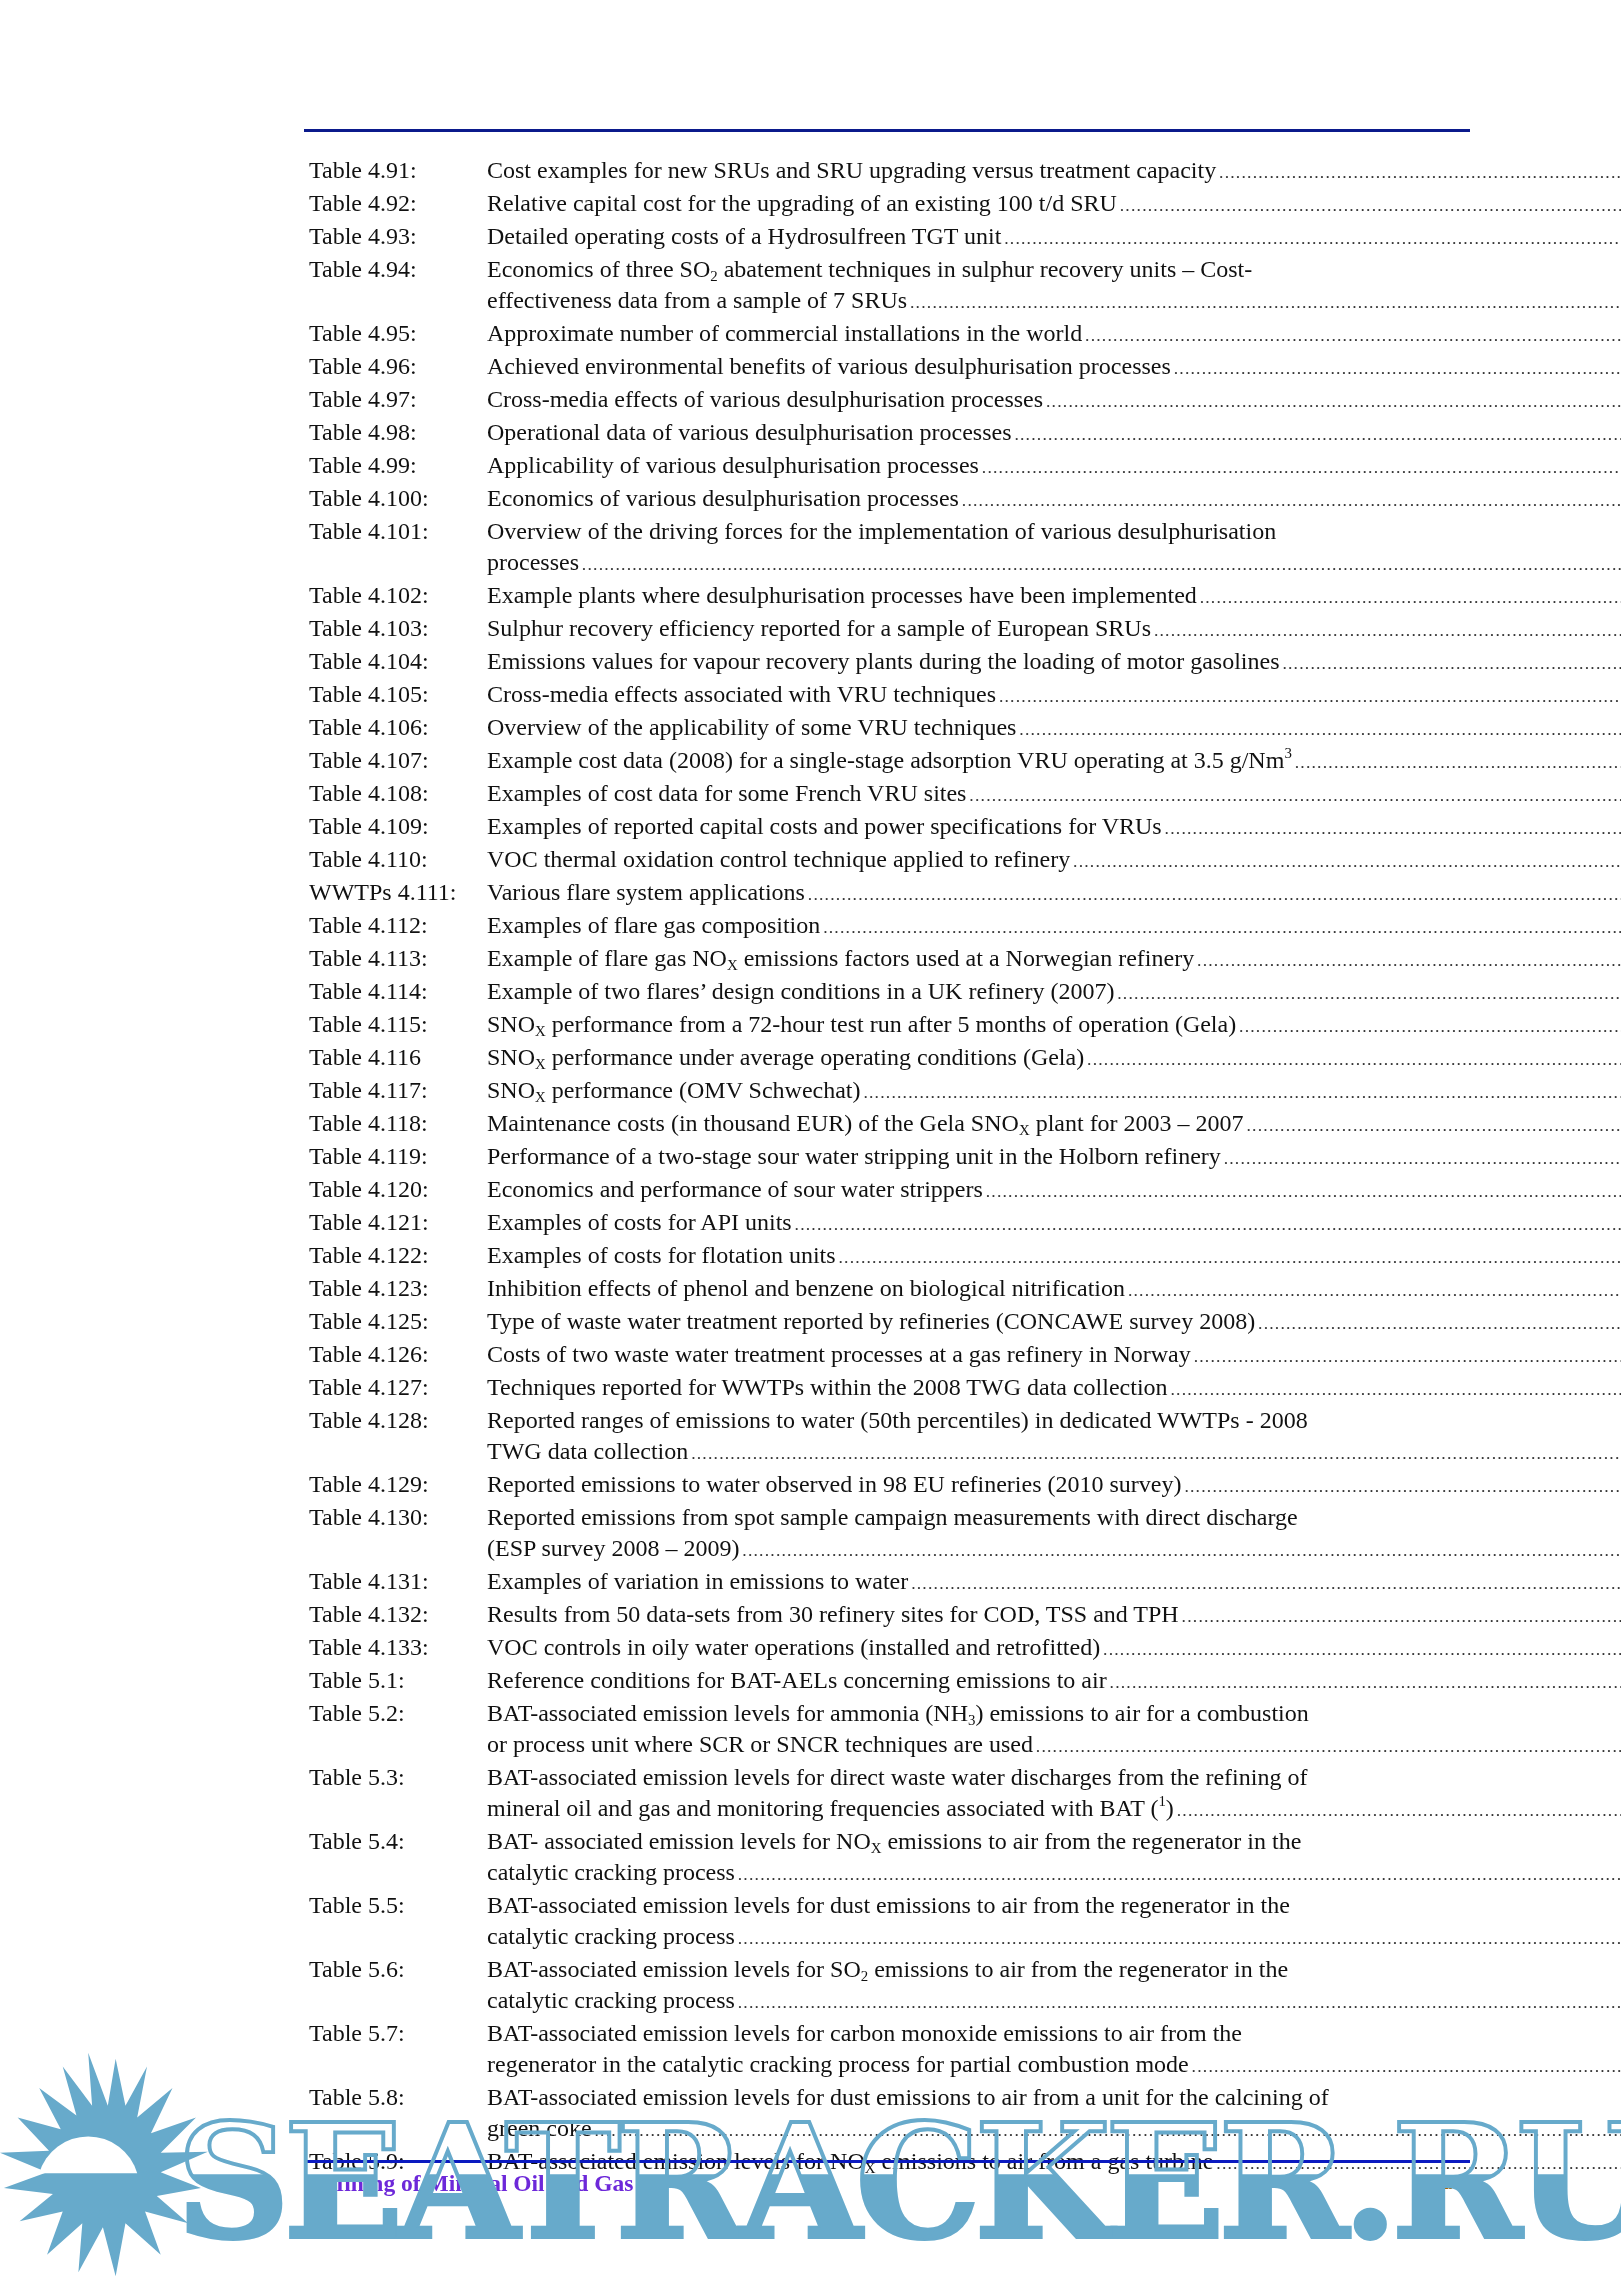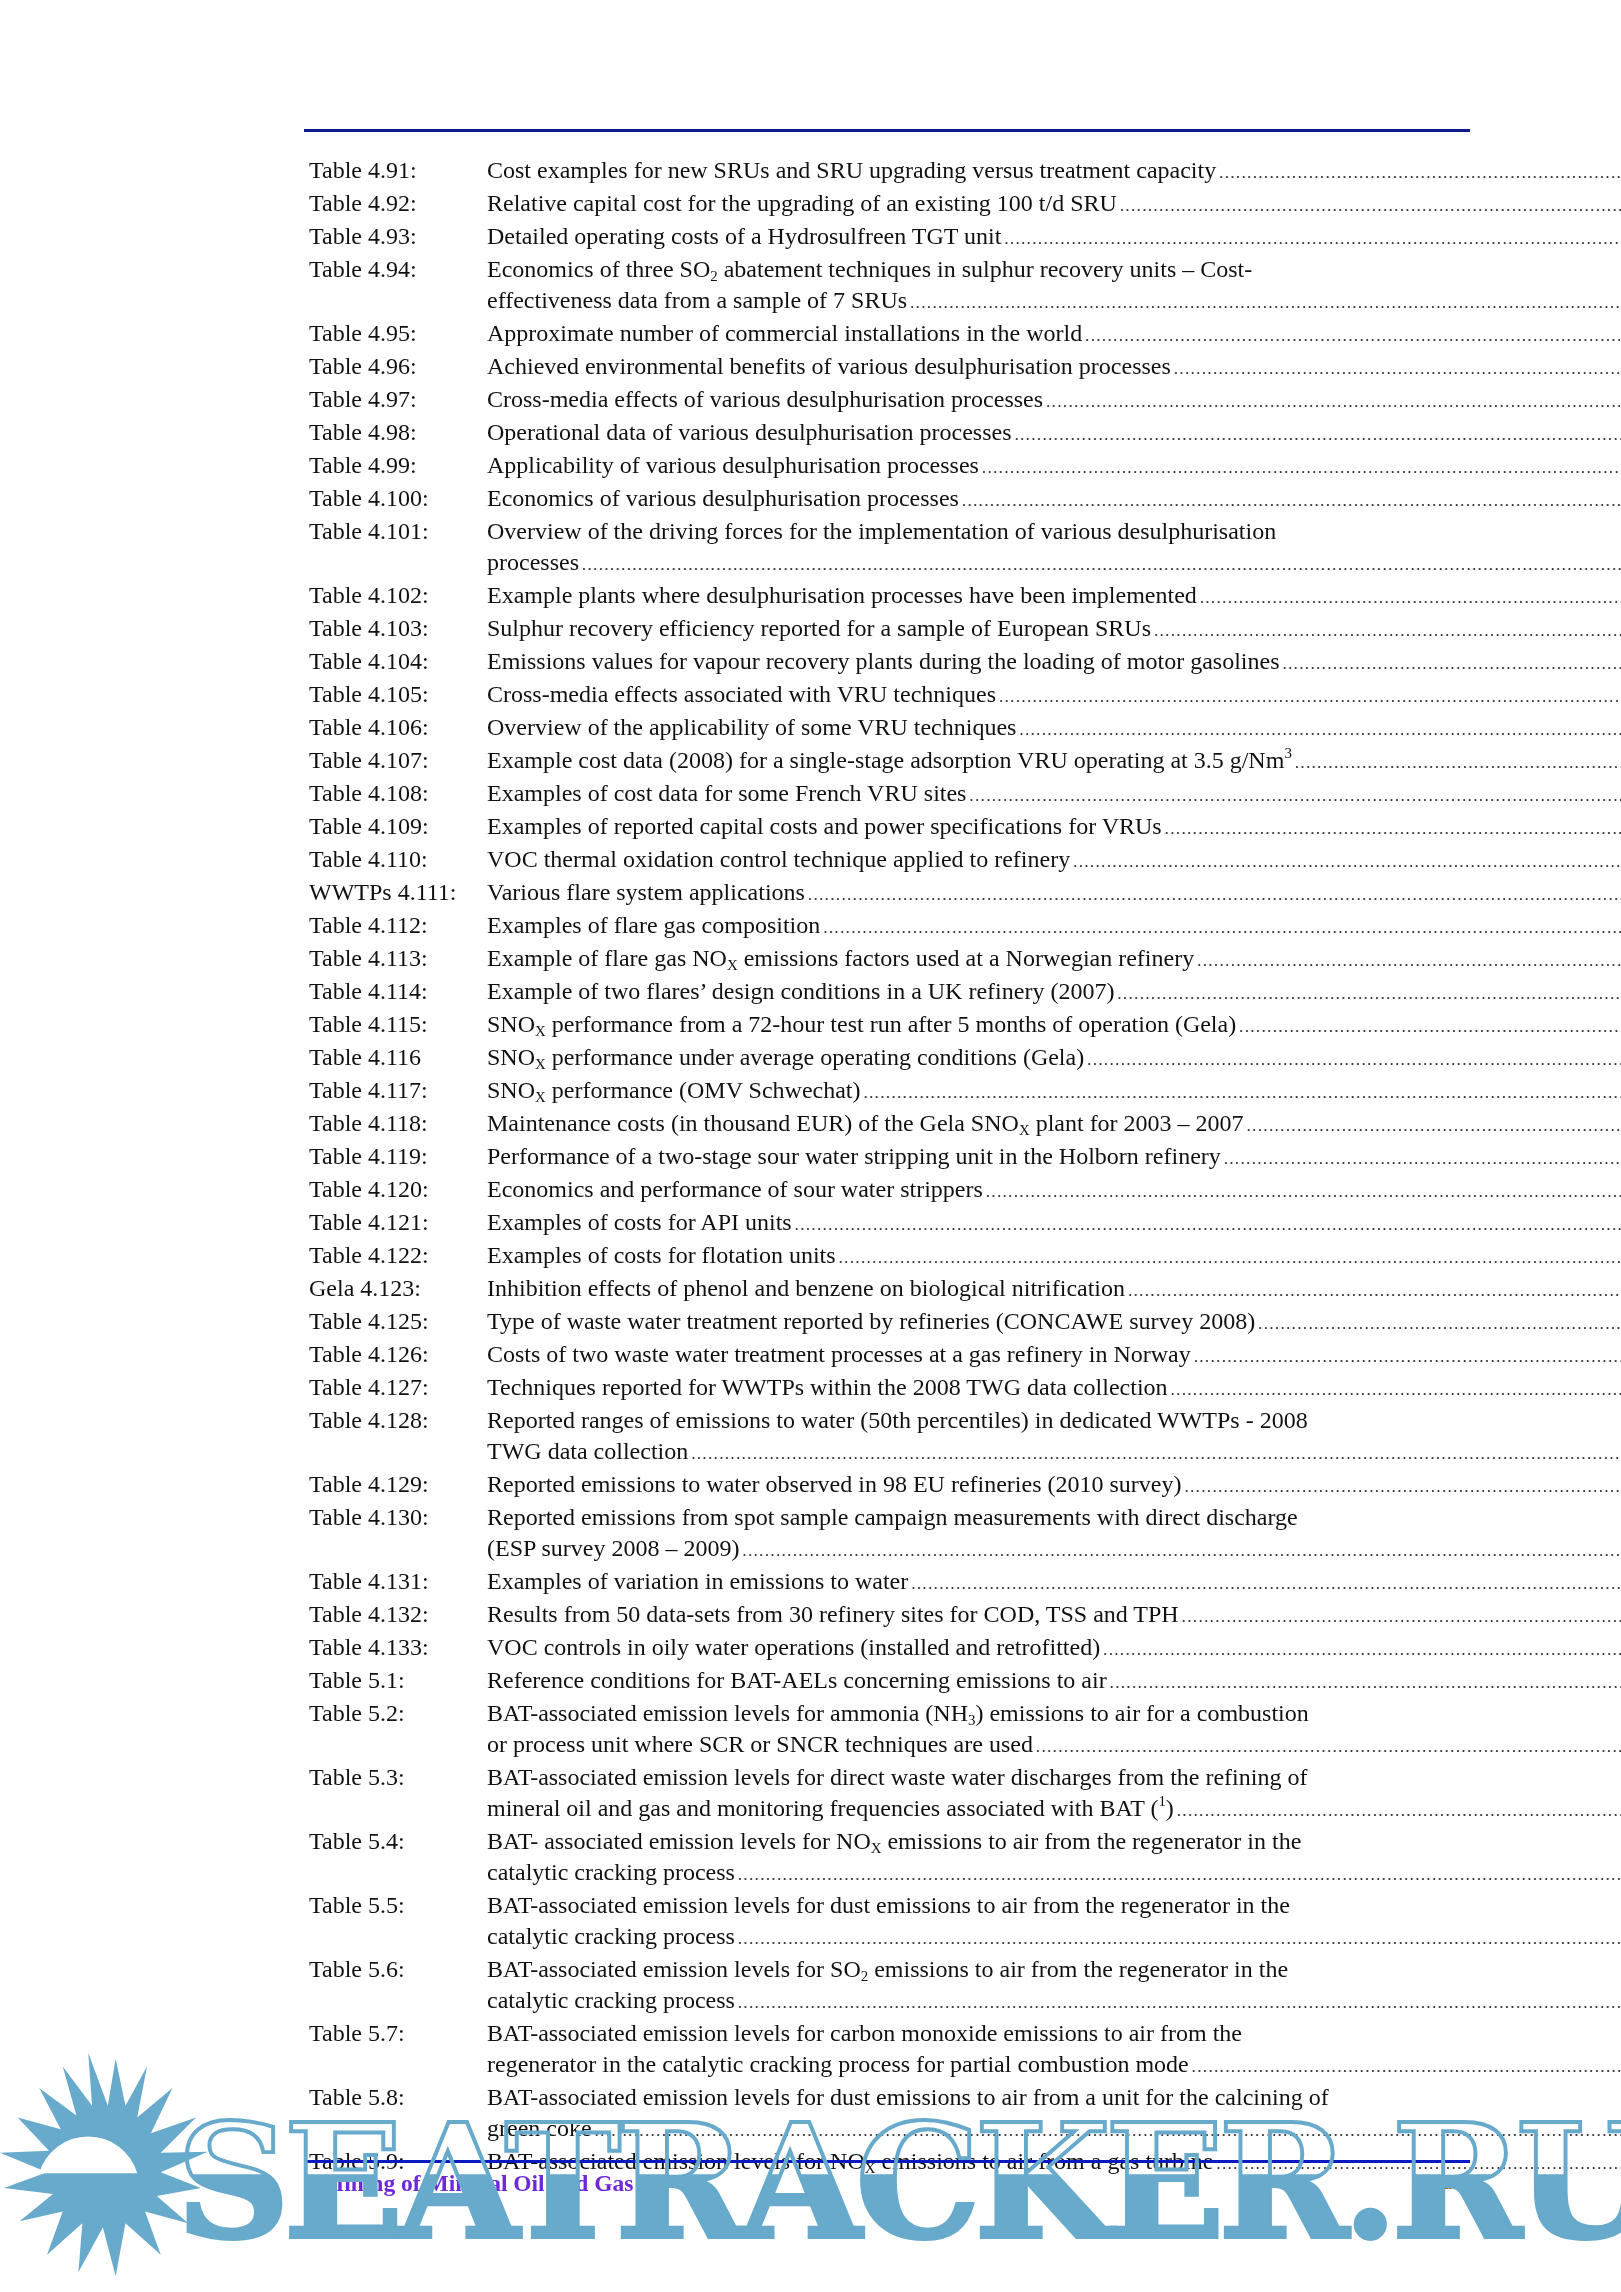--- a/index.html
+++ b/index.html
@@ -336,21 +336,21 @@
     <div class="toc-entry">
       <div class="toc-label">Table 4.122:</div>
       <div class="toc-body">
         <div class="toc-line">
           <span class="toc-text">Examples of costs for flotation units</span>
           <span class="toc-dots"></span>
         </div>
       </div>
     </div>
     <div class="toc-entry">
-      <div class="toc-label">Gela 4.123:</div>
+      <div class="toc-label">Table 4.123:</div>
       <div class="toc-body">
         <div class="toc-line">
           <span class="toc-text">Inhibition effects of phenol and benzene on biological nitrification</span>
           <span class="toc-dots"></span>
         </div>
       </div>
     </div>
     <div class="toc-entry">
       <div class="toc-label">Table 4.125:</div>
       <div class="toc-body">

